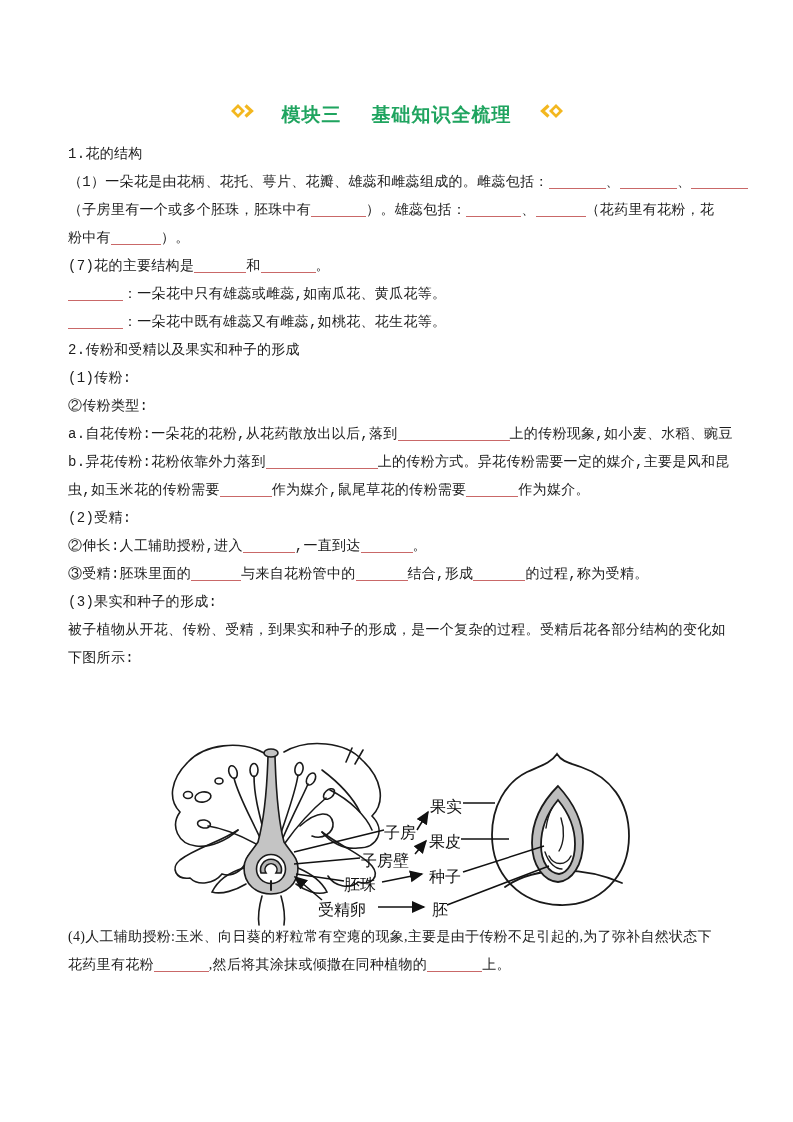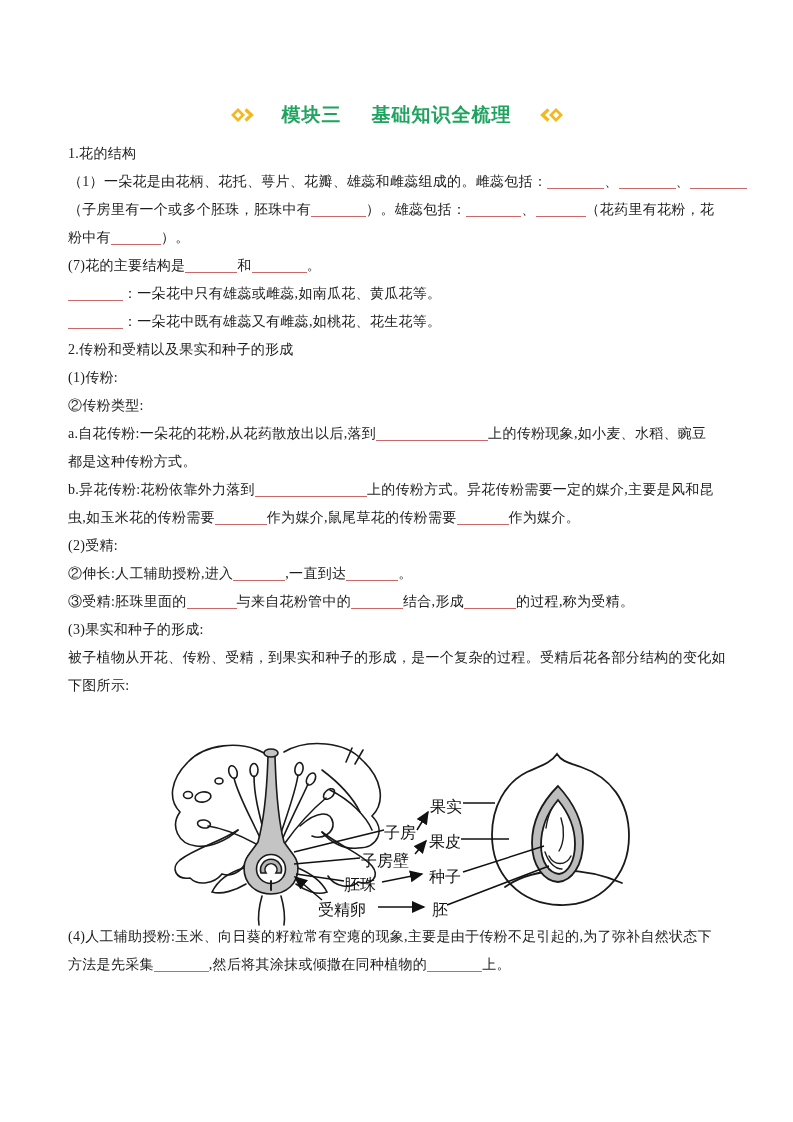--- a/index.html
+++ b/index.html
@@ -1,24 +1,24 @@
 <!DOCTYPE html>
 <html><head>
 <meta charset="utf-8">
 <style>
   html,body{margin:0;padding:0;background:#fff;}
   #page{position:relative;width:793px;height:1122px;background:#ffffff;overflow:hidden;
         font-family:"Liberation Serif","DejaVu Serif",serif;color:#1c1c1c;}
   
   .hdr{position:absolute;top:102px;left:0;width:100%;display:flex;justify-content:center;
-       align-items:center;gap:26px;}
+       align-items:flex-start;gap:26px;}
   .hdr .title{font-size:19px;font-weight:bold;color:#1fa45f;letter-spacing:1px;white-space:nowrap;}
   .hdr .tgap{display:inline-block;width:30px;}
   
-  .content{position:absolute;left:68px;top:140px;width:670px;}
+  .content{position:absolute;left:68px;top:140px;width:670px;font-family:Liberation Mono, monospace;}
   .content2{position:absolute;left:68px;top:923px;width:670px;}
   .tline{font-size:14px;line-height:28px;height:28px;white-space:nowrap;letter-spacing:.3px;}
   .blank{display:inline-block;height:14px;border-bottom:1px solid #c96868;vertical-align:-3px;}
   
   .diagram{position:absolute;left:150px;top:738px;width:512px;height:188px;}
   svg text{font-family:"Liberation Serif","DejaVu Serif",serif;font-size:16px;fill:#111;font-weight:500;}
 </style>
 </head>
 <body>
 
@@ -43,21 +43,20 @@
       <div class="tline"><span>（1）一朵花是由花柄、花托、萼片、花瓣、雄蕊和雌蕊组成的。雌蕊包括：</span><span class="blank" style="width: 57px;"></span><span>、</span><span class="blank" style="width: 57px;"></span><span>、</span><span class="blank" style="width: 57px;"></span></div>
       <div class="tline"><span>（子房里有一个或多个胚珠，胚珠中有</span><span class="blank" style="width: 55px;"></span><span>）。雄蕊包括：</span><span class="blank" style="width: 55px;"></span><span>、</span><span class="blank" style="width: 50px;"></span><span>（花药里有花粉，花</span></div>
       <div class="tline"><span>粉中有</span><span class="blank" style="width: 50px;"></span><span>）。</span></div>
       <div class="tline"><span>(7)花的主要结构是</span><span class="blank" style="width: 52px;"></span><span>和</span><span class="blank" style="width: 55px;"></span><span>。</span></div>
       <div class="tline"><span class="blank" style="width: 55px;"></span><span>：一朵花中只有雄蕊或雌蕊,如南瓜花、黄瓜花等。</span></div>
       <div class="tline"><span class="blank" style="width: 55px;"></span><span>：一朵花中既有雄蕊又有雌蕊,如桃花、花生花等。</span></div>
       <div class="tline"><span>2.传粉和受精以及果实和种子的形成</span></div>
       <div class="tline"><span>(1)传粉:</span></div>
       <div class="tline"><span>②传粉类型:</span></div>
       <div class="tline"><span>a.自花传粉:一朵花的花粉,从花药散放出以后,落到</span><span class="blank" style="width: 112px;"></span><span>上的传粉现象,如小麦、水稻、豌豆</span></div>
-      <div class="tline"><span>都是这种传粉方式。</span></div>
       <div class="tline"><span>b.异花传粉:花粉依靠外力落到</span><span class="blank" style="width: 112px;"></span><span>上的传粉方式。异花传粉需要一定的媒介,主要是风和昆</span></div>
       <div class="tline"><span>虫,如玉米花的传粉需要</span><span class="blank" style="width: 52px;"></span><span>作为媒介,鼠尾草花的传粉需要</span><span class="blank" style="width: 52px;"></span><span>作为媒介。</span></div>
       <div class="tline"><span>(2)受精:</span></div>
       <div class="tline"><span>②伸长:人工辅助授粉,进入</span><span class="blank" style="width: 52px;"></span><span>,一直到达</span><span class="blank" style="width: 52px;"></span><span>。</span></div>
       <div class="tline"><span>③受精:胚珠里面的</span><span class="blank" style="width: 50px;"></span><span>与来自花粉管中的</span><span class="blank" style="width: 52px;"></span><span>结合,形成</span><span class="blank" style="width: 52px;"></span><span>的过程,称为受精。</span></div>
       <div class="tline"><span>(3)果实和种子的形成:</span></div>
       <div class="tline"><span>被子植物从开花、传粉、受精，到果实和种子的形成，是一个复杂的过程。受精后花各部分结构的变化如</span></div>
       <div class="tline"><span>下图所示:</span></div>
     </div>
 
@@ -138,16 +137,16 @@
     <text x="344" y="890">胚珠</text>
     <text x="318" y="915">受精卵</text>
     <text x="430" y="812">果实</text>
     <text x="429" y="847">果皮</text>
     <text x="429" y="882">种子</text>
     <text x="432" y="915">胚</text>
   </svg>
 
   <div class="content2">
       <div class="tline"><span>(4)人工辅助授粉:玉米、向日葵的籽粒常有空瘪的现象,主要是由于传粉不足引起的,为了弥补自然状态下</span></div>
-      <div class="tline"><span>方法是先采集</span><span class="blank" style="width: 55px;"></span><span>,然后将其涂抹或倾撒在同种植物的</span><span class="blank" style="width: 55px;"></span><span>上。</span></div>
+      <div class="tline"><span>花药里有花粉</span><span class="blank" style="width: 55px;"></span><span>,然后将其涂抹或倾撒在同种植物的</span><span class="blank" style="width: 55px;"></span><span>上。</span></div>
     </div>
 
 </div>
 
 </body></html>

